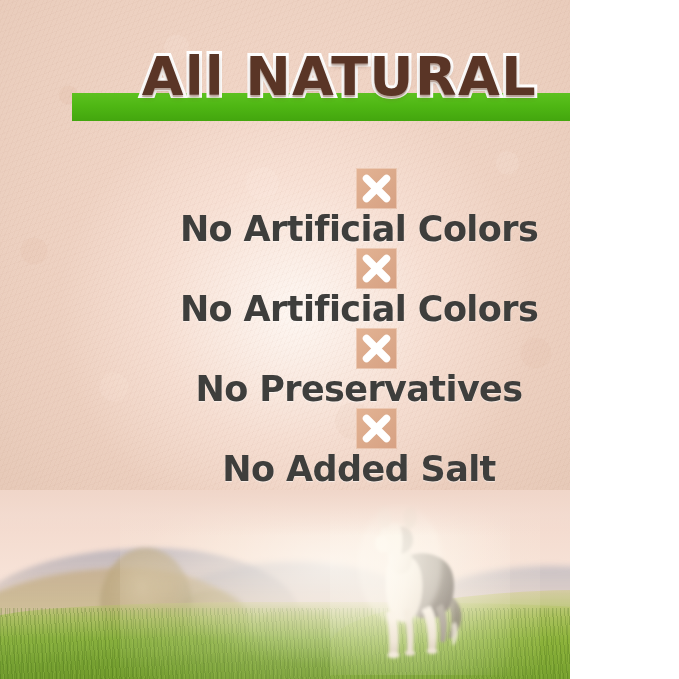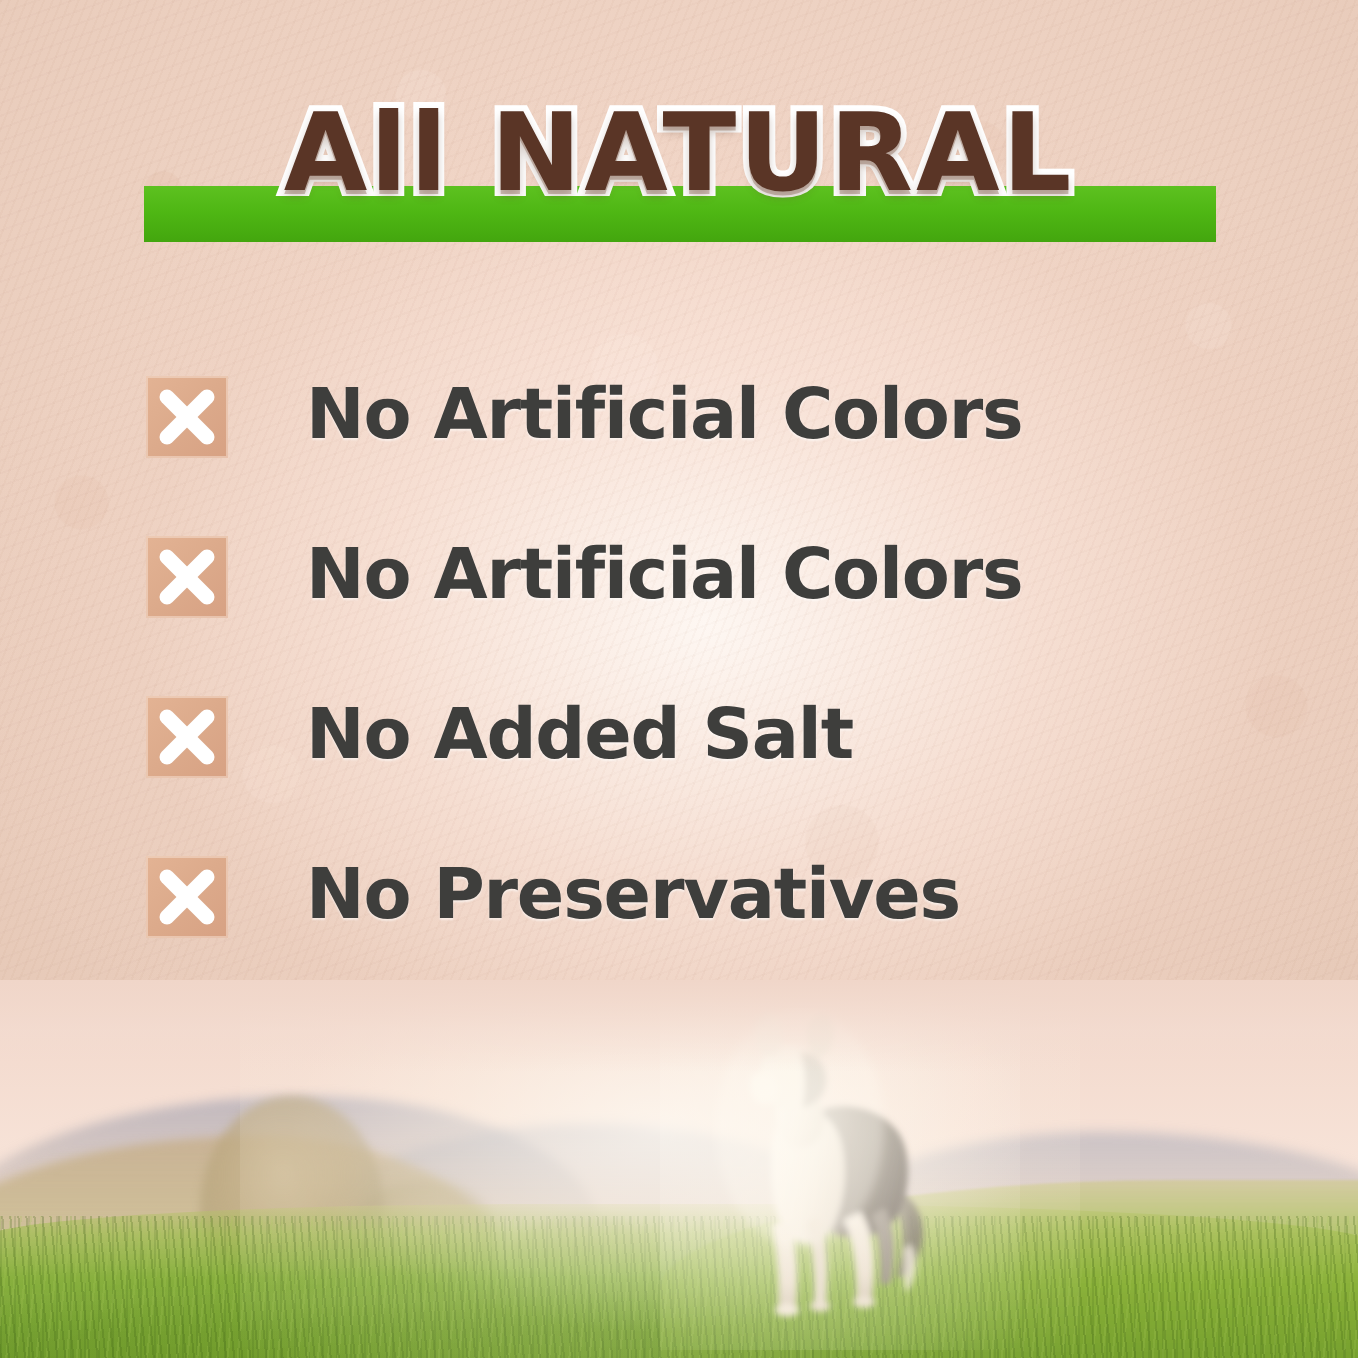--- a/index.html
+++ b/index.html
@@ -8,21 +8,21 @@
     padding: 0;
     background: #ffffff;
   }
   body {
     font-family: "Liberation Sans", sans-serif;
   }
 
   
   #canvas {
     position: relative;
-    width: 679px;
+    width: 570px;
     height: 679px;
     overflow: hidden;
     background: #e9cfbe;
   }
 
   
   .bg-base {
     position: absolute;
     inset: 0;
     background:
@@ -104,20 +104,21 @@
     position: absolute;
     left: 0;
     top: 168px;
     width: 679px;
   }
   .claim-row {
     position: relative;
     height: 80px;
     display: flex;
     align-items: center;
+    flex-direction: column;
   }
   .claim-box {
     position: relative;
     flex: 0 0 auto;
     width: 41px;
     height: 41px;
     margin-left: 73px;
     background: linear-gradient(135deg, #e3b394 0%, #dcaa8b 50%, #d7a183 100%);
     box-shadow: inset 0 0 0 1px rgba(245,222,208,0.55);
   }
@@ -381,33 +382,33 @@
 
     <div class="claim-row">
       <div class="claim-box">
         <svg viewBox="0 0 41 41" aria-hidden="true">
           <g stroke="#ffffff" stroke-width="7.5" stroke-linecap="round">
             <line x1="10.5" y1="10.5" x2="30.5" y2="30.5"></line>
             <line x1="30.5" y1="10.5" x2="10.5" y2="30.5"></line>
           </g>
         </svg>
       </div>
-      <div class="claim-label">No Added Salt</div>
+      <div class="claim-label">No Preservatives</div>
     </div>
 
     <div class="claim-row">
       <div class="claim-box">
         <svg viewBox="0 0 41 41" aria-hidden="true">
           <g stroke="#ffffff" stroke-width="7.5" stroke-linecap="round">
             <line x1="10.5" y1="10.5" x2="30.5" y2="30.5"></line>
             <line x1="30.5" y1="10.5" x2="10.5" y2="30.5"></line>
           </g>
         </svg>
       </div>
-      <div class="claim-label">No Preservatives</div>
+      <div class="claim-label">No Added Salt</div>
     </div>
 
   </div>
 
   <div id="photo">
     <div class="photo-sky"></div>
 
     <div class="hill-far-left"></div>
     <div class="hill-far-mid"></div>
     <div class="hill-far-right"></div>

